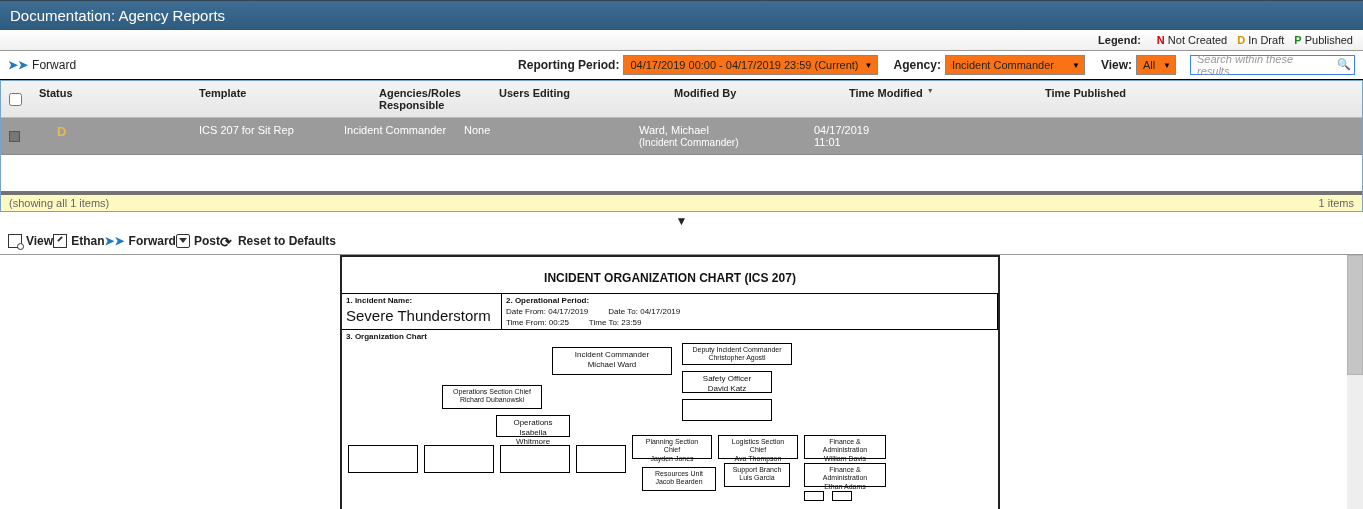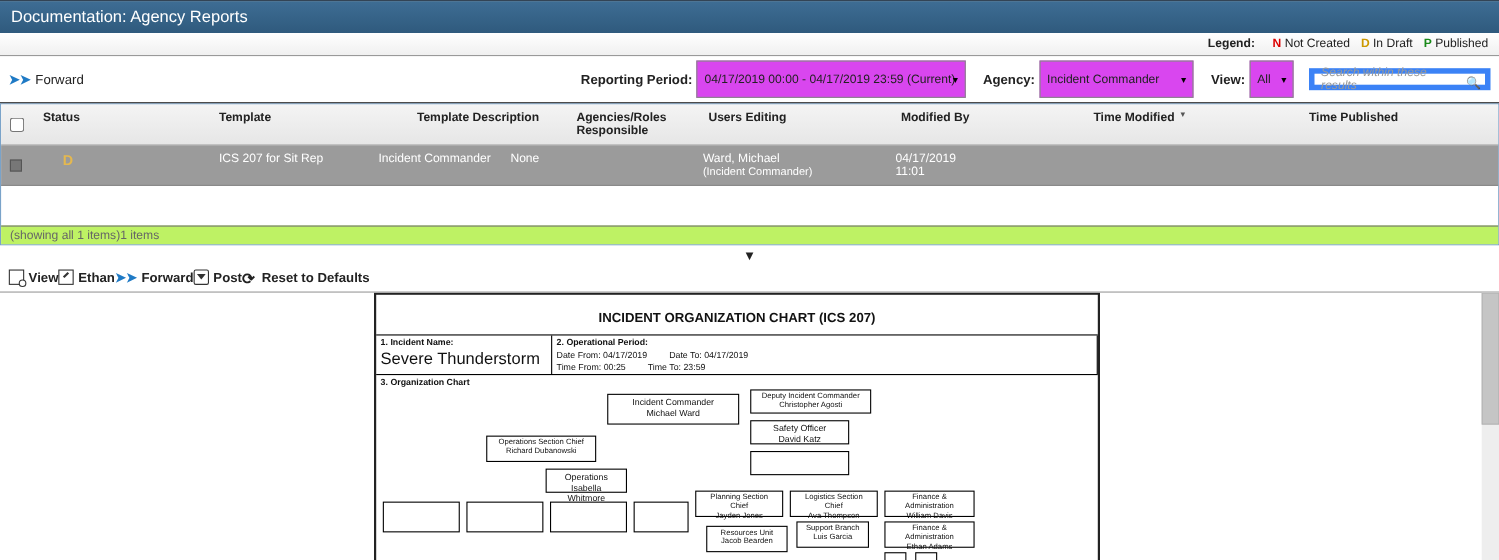--- a/index.html
+++ b/index.html
@@ -7,26 +7,26 @@
 .header-bar{background:linear-gradient(#3e6d94,#2f5a7d);color:#fff;padding:6px 10px;font-size:15px;border-top:1px solid #345}
 .legend-row{display:flex;justify-content:flex-end;align-items:center;padding:4px 10px;border-bottom:1px solid #999;font-size:11px;background:linear-gradient(#fff,#f0f0f0)}
 .legend-row b{margin-right:6px}
 .legend-item{margin-left:10px}
 .l-red{color:#d00;font-weight:bold}
 .l-gold{color:#c90;font-weight:bold}
 .l-green{color:#1a8a1a;font-weight:bold}
 .filter-row{display:flex;align-items:center;padding:4px 8px;border-bottom:1px solid #000;font-size:12px}
 .filter-row .spacer{flex:1}
 .filter-label{font-weight:bold;margin:0 4px 0 14px}
-.sel{border:1px solid #888;background:#d946ef;font-size:11px;height:34px;display:flex;align-items:center;padding:0 8px 0 6px;position:relative;margin-right:2px}
+.sel{border:1px solid #888;background:#f97316;font-size:11px;height:20px;display:flex;align-items:center;padding:0 18px 0 6px;position:relative;margin-right:2px}
 .sel::after{content:"▼";position:absolute;right:4px;font-size:8px;color:#000}
 .sel.wide{min-width:210px}
 .sel.agency{min-width:140px}
 .sel.view{min-width:40px}
-.search-box{border:5px solid #3b82f6;height:20px;display:flex;align-items:center;padding:0 37px 0 6px;position:relative;width:165px;color:#999;font-style:italic;font-size:11px;margin-left:12px}
+.search-box{border:1px solid #3b82f6;height:20px;display:flex;align-items:center;padding:0 37px 0 6px;position:relative;width:165px;color:#999;font-style:italic;font-size:11px;margin-left:12px}
 .search-box .mag{position:absolute;right:3px;top:2px;font-style:normal;color:#b88;}
 .fwd-btn{display:flex;align-items:center;cursor:pointer}
 .fwd-btn .icon{margin-right:4px}
 .dbl-arrow{color:#1f7ac5;font-weight:bold}
 .grid{border:1px solid #7aa3c9}
 .grid-header{display:flex;background:linear-gradient(#f4f4f4,#e6e6e6);border-bottom:1px solid #bbb;font-size:11px}
 .grid-header>div{padding:6px 8px;border-right:1px solid transparent;font-weight:bold;color:#222}
 .c-sel{width:30px;display:flex;align-items:center;justify-content:center}
 .c-status{width:160px}
 .c-tpl{width:180px}
@@ -37,21 +37,21 @@
 .c-time{width:170px;display:flex;align-items:flex-start;gap:4px}
 .c-pub{width:150px;text-align:center}
 .sort-ind{font-size:7px;color:#555}
 .grid-row{display:flex;background:#9b9b9b;color:#fff;font-size:11px;border-bottom:1px solid #888}
 .grid-row>div{padding:6px 8px}
 .grid-row .c-sel{justify-content:flex-start}
 .row-chk{width:11px;height:11px;background:#777;border:1px solid #555}
 .draft-ico{color:#e5b84e;font-weight:bold;margin-left:18px;font-size:13px}
 .modby-sub{font-size:10px}
 .grid-empty{height:36px}
-.grid-footer{display:flex;background:#bef264;border-top:1px solid #737373;font-size:11px;color:#666;padding:2px 8px}
+.grid-footer{display:flex;justify-content:space-between;background:#fef9c3;border-top:4px solid #737373;font-size:11px;color:#666;padding:2px 8px}
 .ptr-down{text-align:center;font-size:12px;padding-top:2px}
 .actions-row{display:flex;align-items:center;padding:6px 8px;font-size:12px;font-weight:bold;border-bottom:1px solid #999}
 .act{display:flex;align-items:center;gap:4px;cursor:pointer;font-weight:bold}
 .act .ic{width:14px;height:14px;display:inline-block}
 .ic-view{border:1px solid #333;position:relative}
 .ic-view::after{content:"";position:absolute;width:5px;height:5px;border:1px solid #333;border-radius:50%;right:-3px;bottom:-3px;background:#fff}
 .ic-edit{border:1px solid #333;position:relative}
 .ic-edit::after{content:"";position:absolute;width:6px;height:2px;background:#333;transform:rotate(-45deg);top:3px;left:3px}
 .ic-post{border:1px solid #333;border-radius:2px;position:relative}
 .ic-post::after{content:"";position:absolute;border-left:4px solid transparent;border-right:4px solid transparent;border-top:5px solid #333;top:3px;left:2px}
@@ -105,21 +105,20 @@
   </div>
 </div>
 
 <div class="grid">
   <div class="grid-header">
     <div class="c-sel">
         <input type="checkbox" style="">
       </div>
     <div class="c-status">Status</div>
     <div class="c-tpl">Template</div>
-    <div class="c-desc">Template Description</div>
     <div class="c-agr">Agencies/Roles Responsible</div>
     <div class="c-usr">Users Editing</div>
     <div class="c-mod">Modified By</div>
     <div class="c-time">
         <span>Time Modified</span>
         <span class="sort-ind">▼</span>
       </div>
     <div class="c-pub">Time Published</div>
   </div>
 

